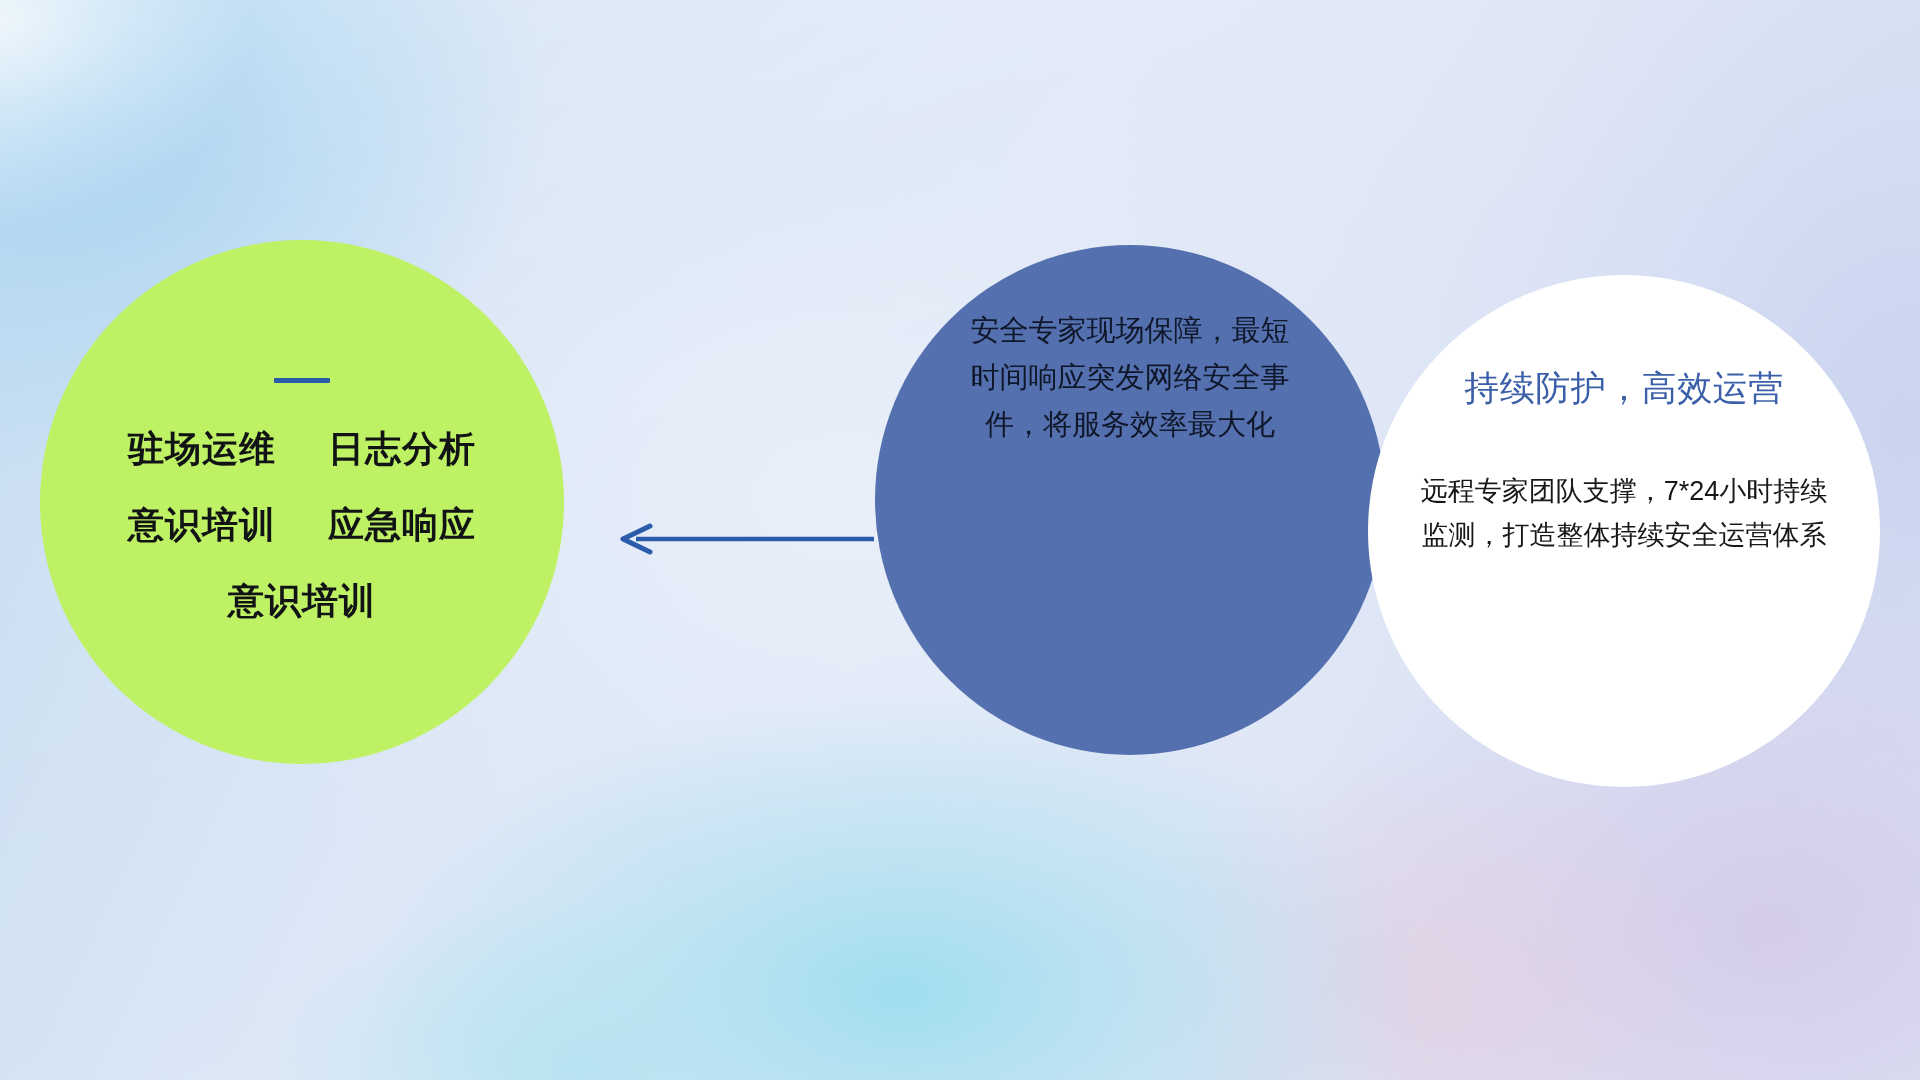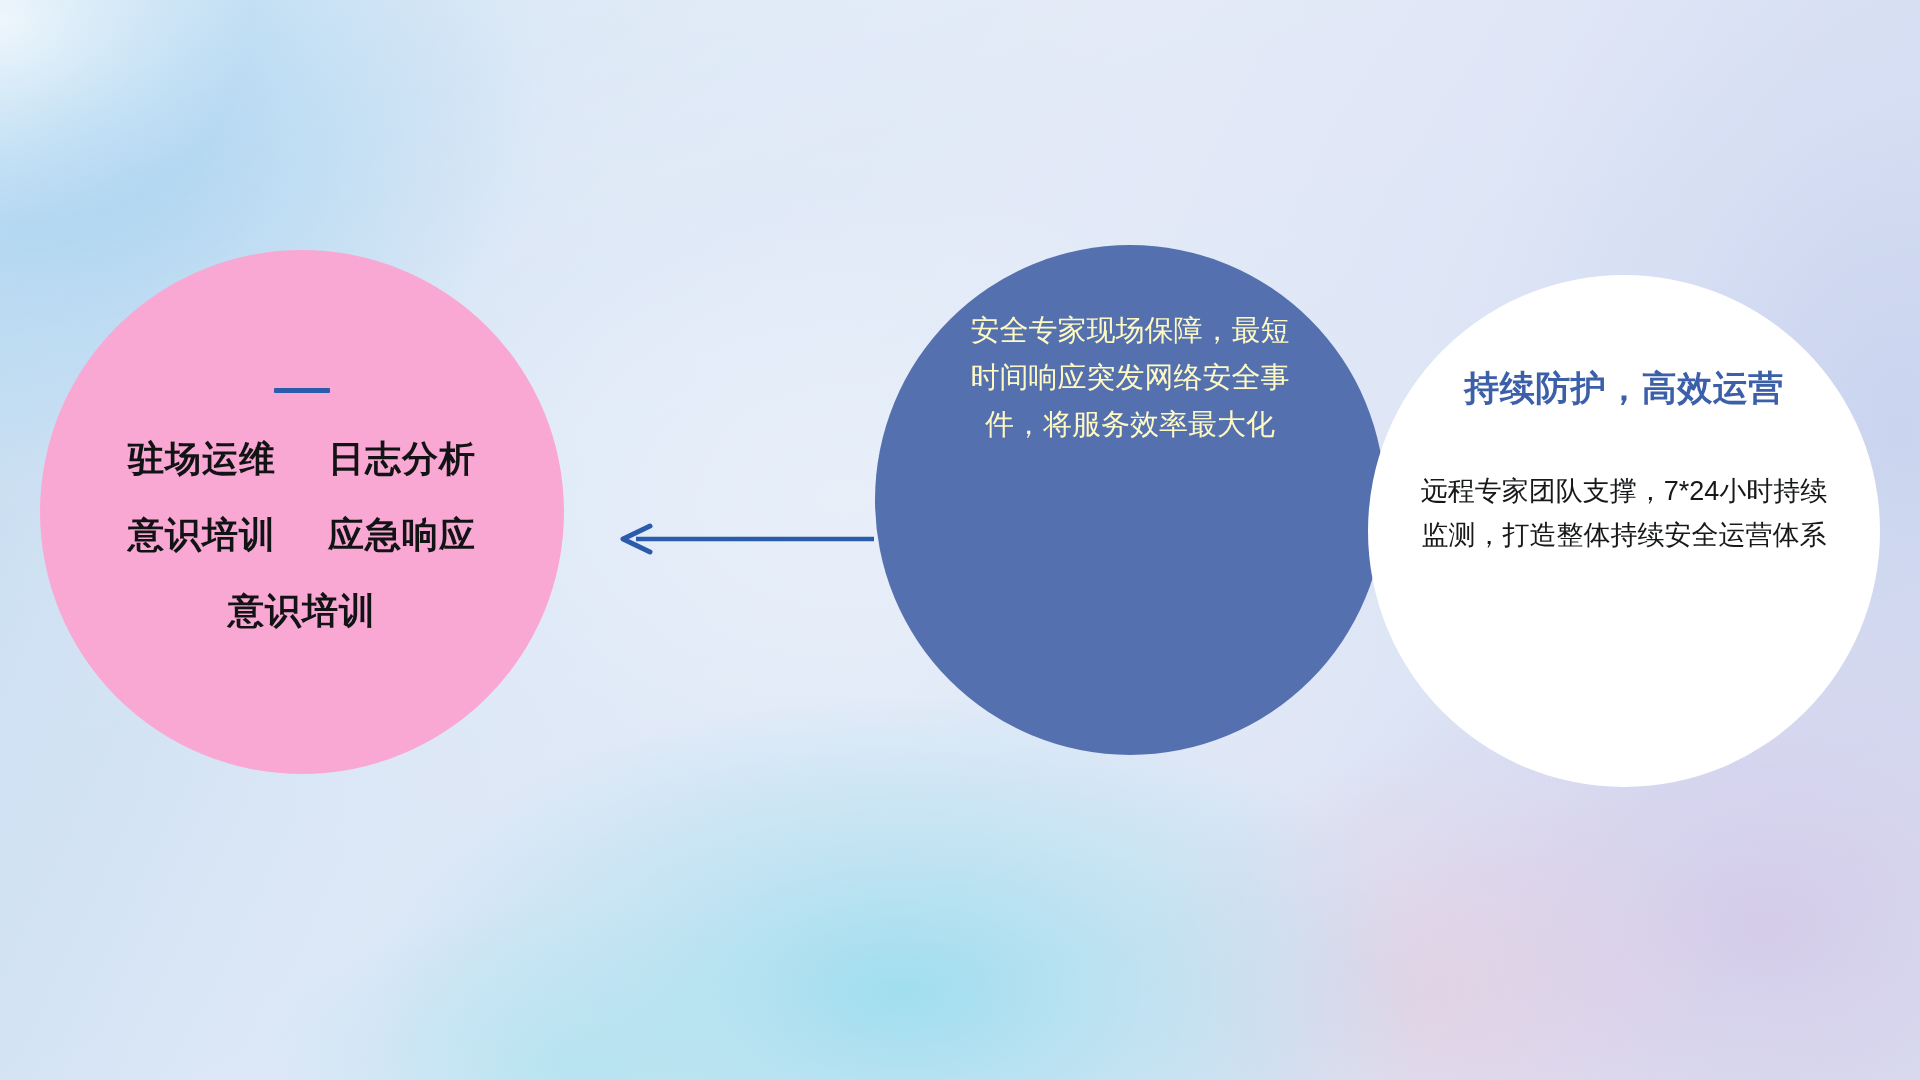--- a/index.html
+++ b/index.html
@@ -53,22 +53,22 @@
   .bg-sheen{
     background:linear-gradient(160deg,
       rgba(255,255,255,0.30) 0%, rgba(255,255,255,0.04) 28%,
       rgba(255,255,255,0) 55%, rgba(255,255,255,0.10) 100%);
   }
 
   
   .circle{position:absolute;border-radius:50%;box-sizing:border-box;}
 
   #circle-left{
-    left:40px;top:250px;width:524px;height:524px;
-    background:#f9a8d4;
+    left:40px;top:240px;width:524px;height:524px;
+    background:#bef264;
     display:flex;flex-direction:column;align-items:center;justify-content:center;
   }
   #circle-mid{
     left:875px;top:245px;width:510px;height:510px;
     background:#5570af;
     display:flex;flex-direction:column;align-items:center;justify-content:flex-start;
     z-index:2;
   }
   #circle-right{
     left:1368px;top:275px;width:512px;height:512px;
@@ -91,28 +91,28 @@
   .left-gap{display:inline-block;width:30px;}
 
   
   #circle-mid .card-title{
     margin-top:88px;
     color:#ffffff;font-weight:bold;font-size:35px;letter-spacing:0.5px;
     white-space:nowrap;
   }
   #circle-mid .card-body{
     margin-top:62px;
-    color:#fef9c3;font-size:29px;line-height:1.62;text-align:center;
+    color:#0f172a;font-size:29px;line-height:1.62;text-align:center;
     width:330px;
   }
 
   
   #circle-right .card-title{
     margin-top:90px;
-    color:#3b5fa8;font-weight:bold;font-size:35px;letter-spacing:0.5px;
+    color:#3b5fa8;font-weight:normal;font-size:35px;letter-spacing:0.5px;
     white-space:nowrap;
   }
   #circle-right .card-body{
     margin-top:58px;
     color:#17181a;font-size:27px;line-height:1.62;text-align:center;
     width:410px;
   }
 
   
   #flow-arrow{

